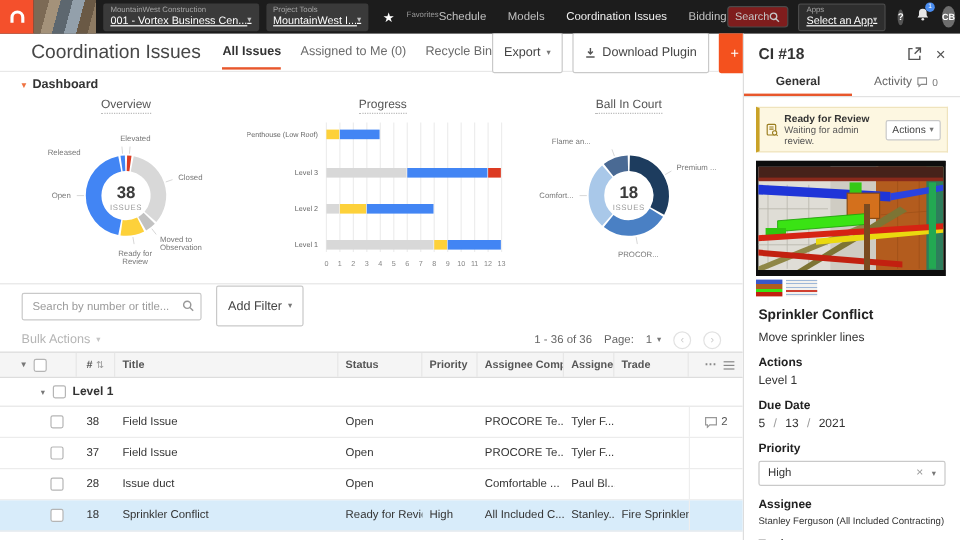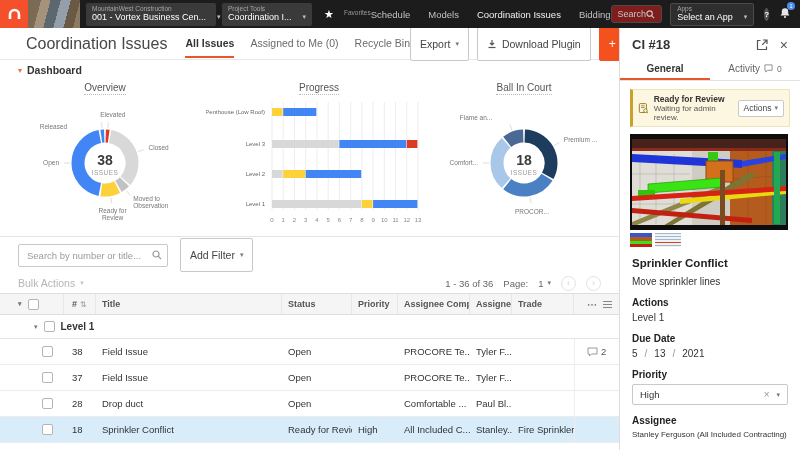--- a/index.html
+++ b/index.html
@@ -8,21 +8,21 @@
   svg text { font-family:"Liberation Sans", sans-serif; }
 
   
   .topbar { height:28px; background:#1c1c1c; display:flex; align-items:center; color:#ddd; }
   .logo { width:28px; height:28px; background:#f4502c; display:flex; align-items:center; justify-content:center; flex:0 0 auto; cursor:pointer; }
   .photo { width:52px; height:28px; flex:0 0 auto;
     background:linear-gradient(105deg,#7c6a55 0 22%,#a4927a 22% 38%,#5d676f 38% 55%,#93a0ab 55% 72%,#6a5945 72% 88%,#8d7a62 88%); }
   .tb-select { margin-left:6px; background:#3a3a3a; border-radius:2px; height:23px; padding:1px 6px 2px;
     display:flex; flex-direction:column; justify-content:center; cursor:pointer; }
   .tbs-label { font-size:6.5px; color:#a5a5a5; line-height:7px; }
-  .tbs-value { font-size:9px; color:#fff; line-height:10px; display:flex; align-items:flex-end; gap:11px; white-space:nowrap; }
+  .tbs-value { font-size:9px; color:#fff; line-height:10px; display:flex; align-items:flex-end; gap:0; white-space:nowrap;text-decoration:underline; }
   .caret { font-size:7px; color:#bbb; }
   .star { margin:0 10px 0 12px; font-size:11px; color:#fff; cursor:pointer; }
   .fav-wrap { display:flex; flex-direction:row; justify-content:center; }
   .fav-label { font-size:6.5px; color:#999; line-height:7px; margin-bottom:1px; }
   .tb-nav { display:flex; gap:18px; }
   .nav-item { font-size:9.5px; color:#c2c2c2; cursor:pointer; white-space:nowrap; }
   .nav-item.current { color:#f0f0f0; }
   .tb-spacer { flex:1; }
   .tb-search { width:74px; height:18px; background:#7f1d1d; border:1px solid #4a4a4a; border-radius:3px;
     display:flex; align-items:center; justify-content:space-between; padding:0 6px; font-size:9px; color:#c5c5c5; cursor:text; }
@@ -152,21 +152,21 @@
   <div class="tb-select" style="width:130px">
     <span class="tbs-label">MountainWest Construction</span>
     <span class="tbs-value">
         <span>001 - Vortex Business Cen...</span>
         <span class="caret">▾</span>
       </span>
   </div>
   <div class="tb-select" style="width:97px">
     <span class="tbs-label">Project Tools</span>
     <span class="tbs-value">
-        <span>Coordination I...</span>
+        <span>MountainWest I...</span>
         <span class="caret">▾</span>
       </span>
   </div>
   <span class="star">★</span>
   <div class="fav-wrap">
     <span class="fav-label">Favorites</span>
     <nav class="tb-nav">
       <span class="nav-item">Schedule</span>
       <span class="nav-item">Models</span>
       <span class="nav-item current">Coordination Issues</span>
@@ -434,21 +434,21 @@
             <div class="rc6">PROCORE Te...</div>
             <div class="rc7">Tyler F...</div>
             <div class="rc8"></div>
             <div class="rc9"></div>
           </div>
           <div class="t-row">
             <div class="rc1">
               <span class="cb"></span>
             </div>
             <div class="rc2">28</div>
-            <div class="rc3">Drop duct</div>
+            <div class="rc3">Issue duct</div>
             <div class="rc4">Open</div>
             <div class="rc5"></div>
             <div class="rc6">Comfortable ...</div>
             <div class="rc7">Paul Bl...</div>
             <div class="rc8"></div>
             <div class="rc9"></div>
           </div>
           <div class="t-row selected">
             <div class="rc1">
               <span class="cb"></span>

